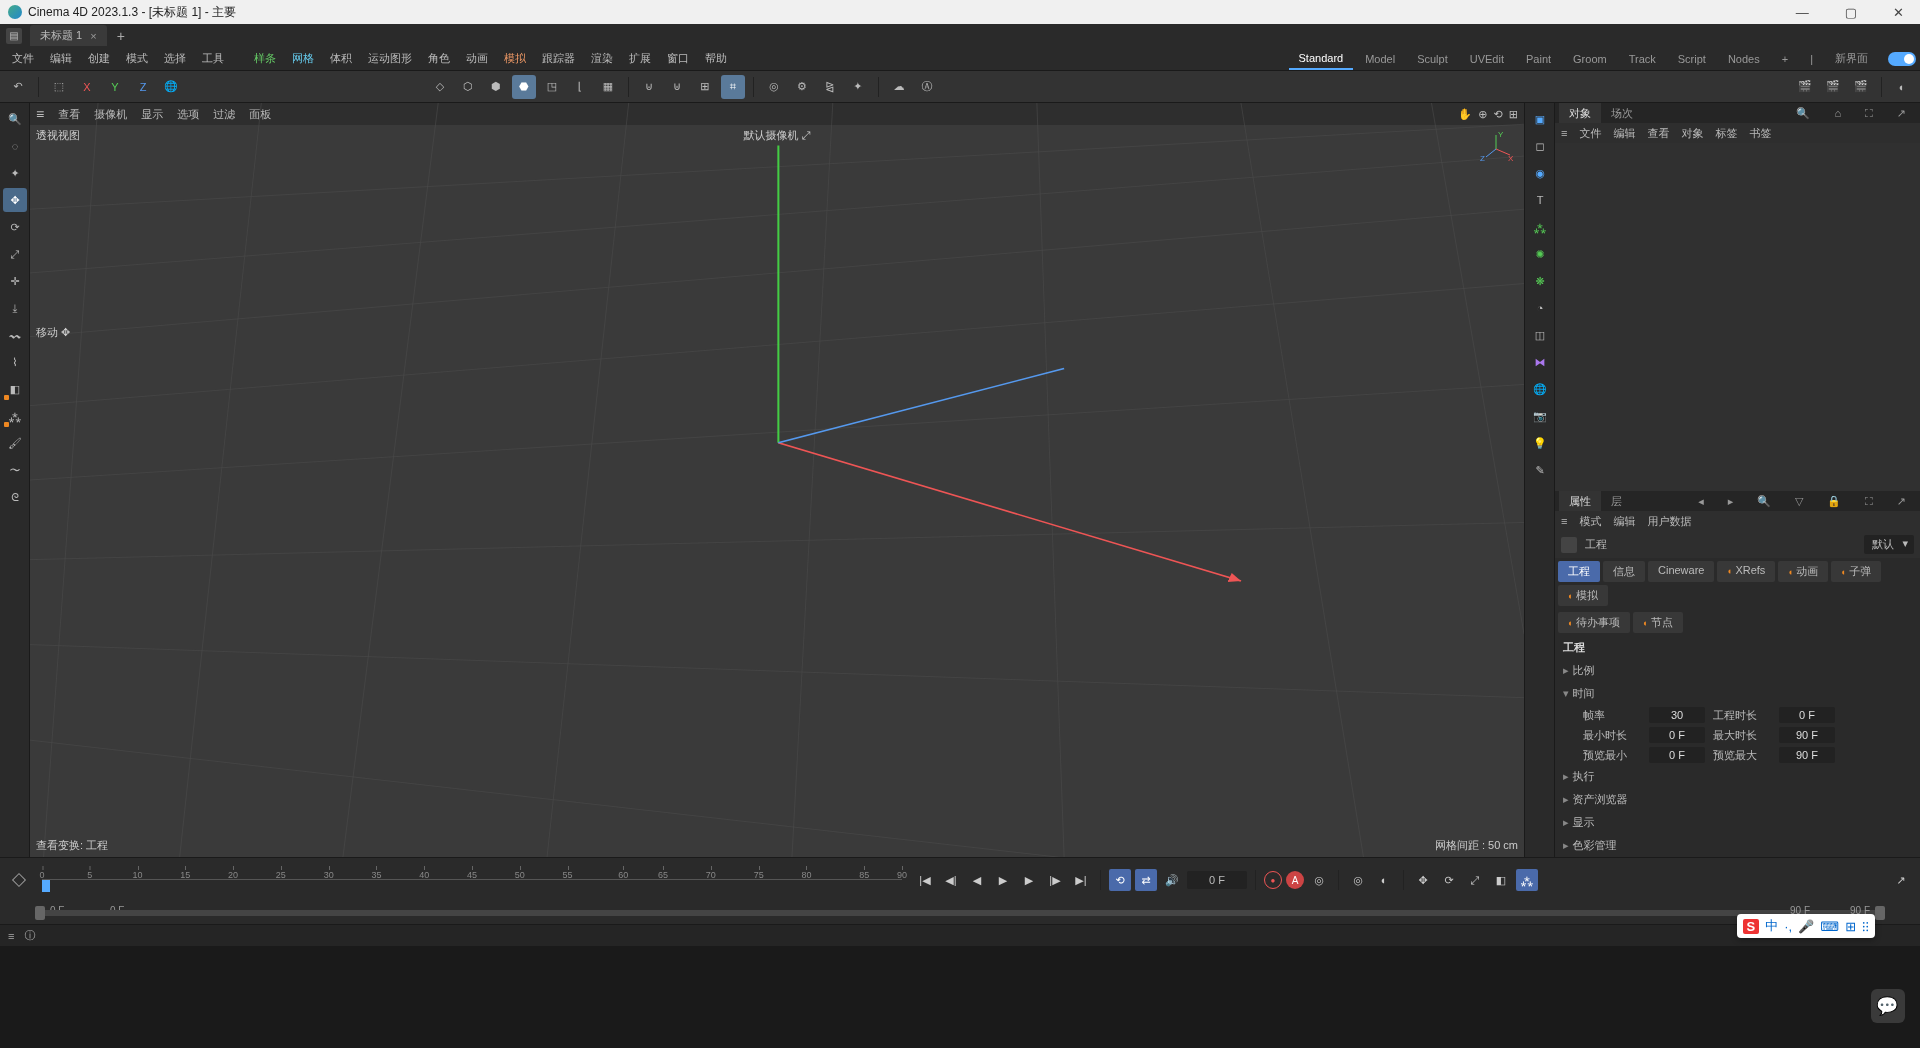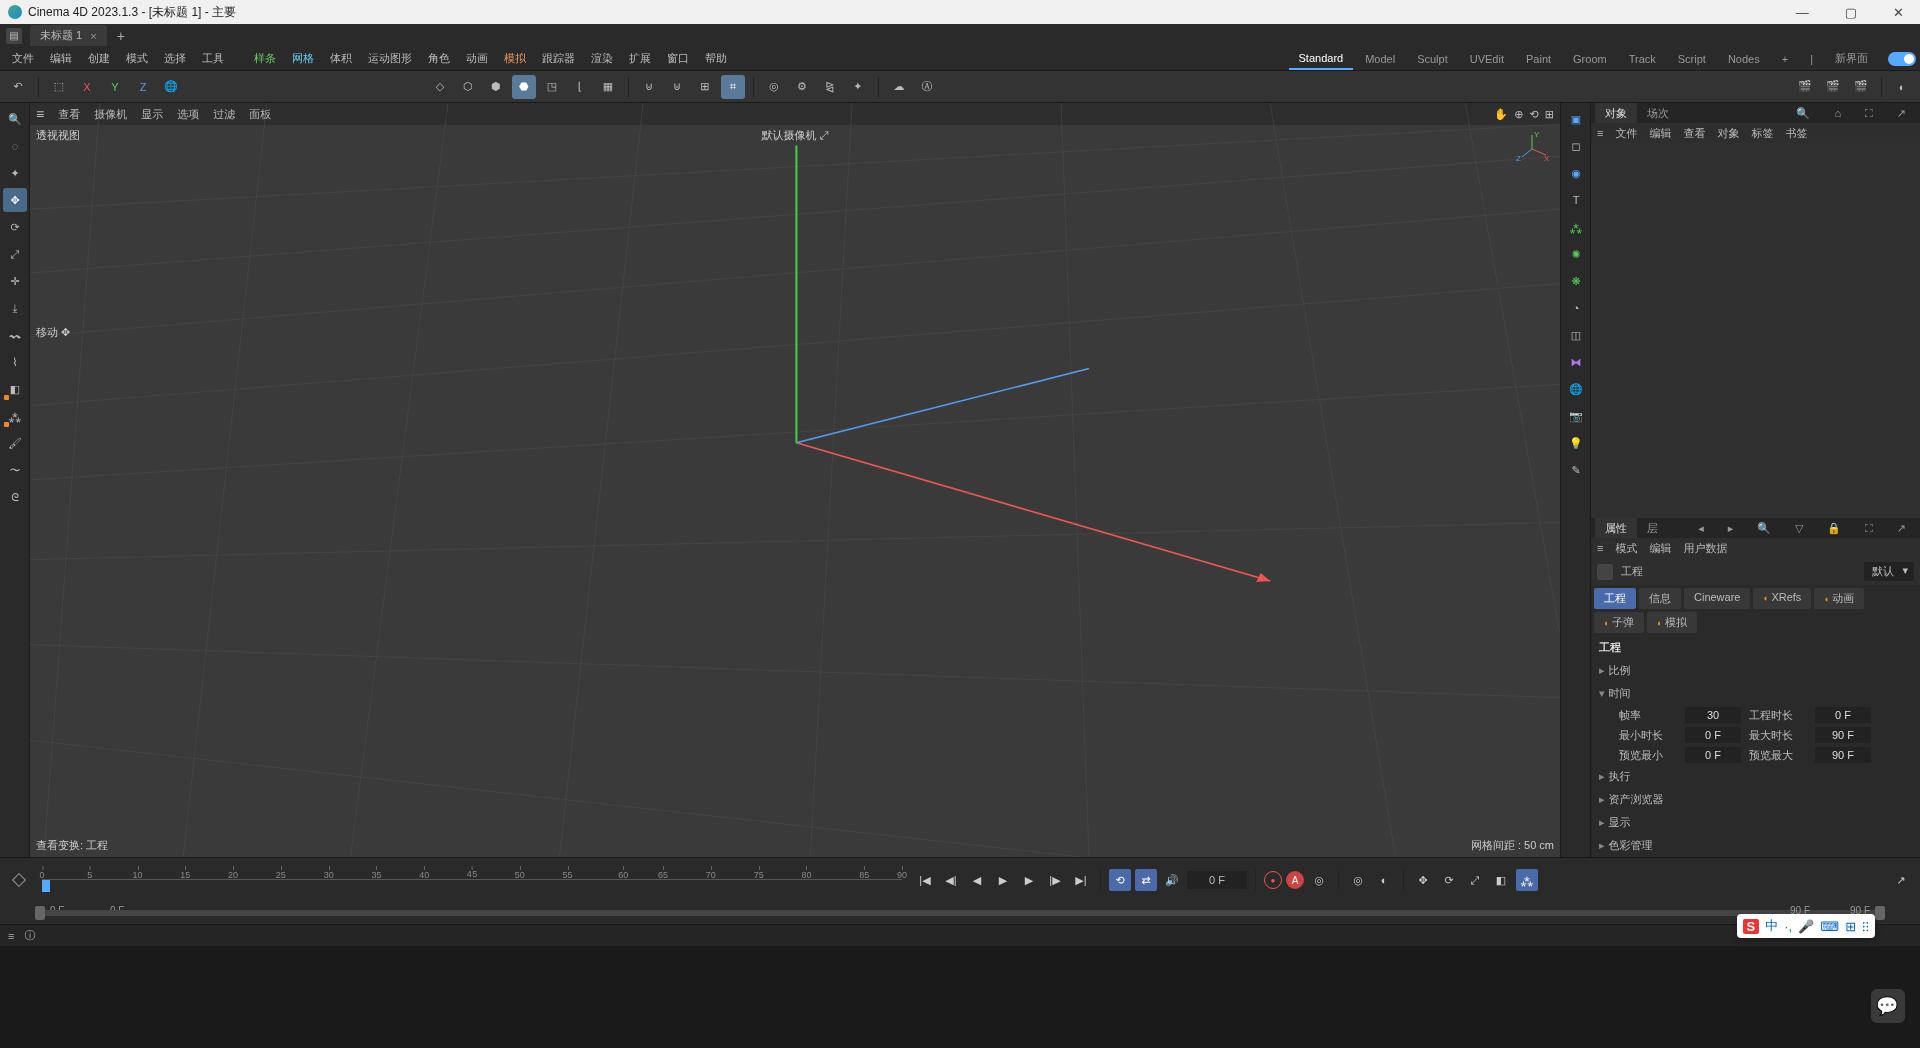--- a/index.html
+++ b/index.html
@@ -43,21 +43,21 @@
 .vp-tool-label { position:absolute; top:222px; left:6px; font-size:11px; color:#ccc; }
 .vp-stat-bl { position:absolute; bottom:4px; left:6px; font-size:11px; color:#ccc; }
 .vp-stat-br { position:absolute; bottom:4px; right:6px; font-size:11px; color:#ccc; }
 .vp-axes { position:absolute; top:28px; right:10px; width:36px; height:36px; }
 .grid-svg { position:absolute; inset:0; width:100%; height:100%; }
 .right-tools { width:30px; background:#2a2a2a; display:flex; flex-direction:column; gap:3px; padding:4px 3px; border-left:1px solid #1a1a1a; }
 .rtool { width:24px; height:24px; display:flex; align-items:center; justify-content:center; border-radius:3px; cursor:pointer; color:#bbb; }
 .rtool.active { color:#5af; }
 .rtool.green { color:#5c5; }
 .rtool.purple { color:#a7e; }
-.right-panel { width:330px; background:#2a2a2a; display:flex; flex-direction:column; border-left:1px solid #1a1a1a; }
+.right-panel { width:366px; background:#2a2a2a; display:flex; flex-direction:column; border-left:1px solid #1a1a1a; }
 .panel-tabs { height:20px; display:flex; align-items:center; padding:0 4px; background:#252525; }
 .panel-tabs span { padding:3px 10px; cursor:pointer; font-size:11px; color:#999; }
 .panel-tabs span.active { background:#333; color:#ddd; }
 .panel-tabs .pt-icons { margin-left:auto; display:flex; gap:4px; }
 .panel-menu { height:20px; display:flex; align-items:center; gap:12px; padding:0 6px; font-size:11px; background:#2e2e2e; }
 .panel-body { flex:1; background:#303030; }
 .attr-head { display:flex; align-items:center; padding:4px 6px; gap:8px; background:#2e2e2e; }
 .attr-head .gear { width:16px; height:16px; background:#444; border-radius:2px; }
 .attr-head .dd { margin-left:auto; background:#222; padding:2px 20px 2px 8px; border-radius:2px; position:relative; font-size:11px; }
 .attr-head .dd::after { content:"▾"; position:absolute; right:6px; }
@@ -339,20 +339,24 @@
     </div>
     <div class="attr-tabs" id="attr-cat-tabs">
         <span class="active">工程</span>
         <span>信息</span>
         <span>Cineware</span>
         <span class="orange-pre">XRefs</span>
         <span class="orange-pre">动画</span>
         <span class="orange-pre">子弹</span>
         <span class="orange-pre">模拟</span>
       </div>
+    <div class="attr-tabs">
+      <span class="orange-pre">待办事项</span>
+      <span class="orange-pre">节点</span>
+    </div>
     <div class="attr-section">工程</div>
     <div id="attr-groups">
         <div class="attr-group">比例</div>
         <div class="attr-group open">时间</div>
         <div class="attr-row">
           <label>帧率</label>
           <div class="val">30</div>
           <label class="l2">工程时长</label>
           <div class="val">0 F</div>
         </div>
@@ -384,21 +388,21 @@
     <div class="tl-ruler" id="tl-ruler">
         <div class="tl-tick" style="left: 0%;">0</div>
         <div class="tl-tick" style="left: 5.55556%;">5</div>
         <div class="tl-tick" style="left: 11.1111%;">10</div>
         <div class="tl-tick" style="left: 16.6667%;">15</div>
         <div class="tl-tick" style="left: 22.2222%;">20</div>
         <div class="tl-tick" style="left: 27.7778%;">25</div>
         <div class="tl-tick" style="left: 33.3333%;">30</div>
         <div class="tl-tick" style="left: 38.8889%;">35</div>
         <div class="tl-tick" style="left: 44.4444%;">40</div>
-        <div class="tl-tick" style="left: 50%; font-family: Liberation Mono, monospace;">45</div>
+        <div class="tl-tick" style="left: 50%;">45</div>
         <div class="tl-tick" style="left: 55.5556%;">50</div>
         <div class="tl-tick" style="left: 61.1111%;">55</div>
         <div class="tl-tick" style="left: 66.6667%; margin-left: 8px;">60</div>
         <div class="tl-tick" style="left: 72.2222%;">65</div>
         <div class="tl-tick" style="left: 77.7778%;">70</div>
         <div class="tl-tick" style="left: 83.3333%;">75</div>
         <div class="tl-tick" style="left: 88.8889%;">80</div>
         <div class="tl-tick" style="left: 94.4444%; margin-left: 10px;">85</div>
         <div class="tl-tick" style="left: 100%;">90</div>
       </div>

